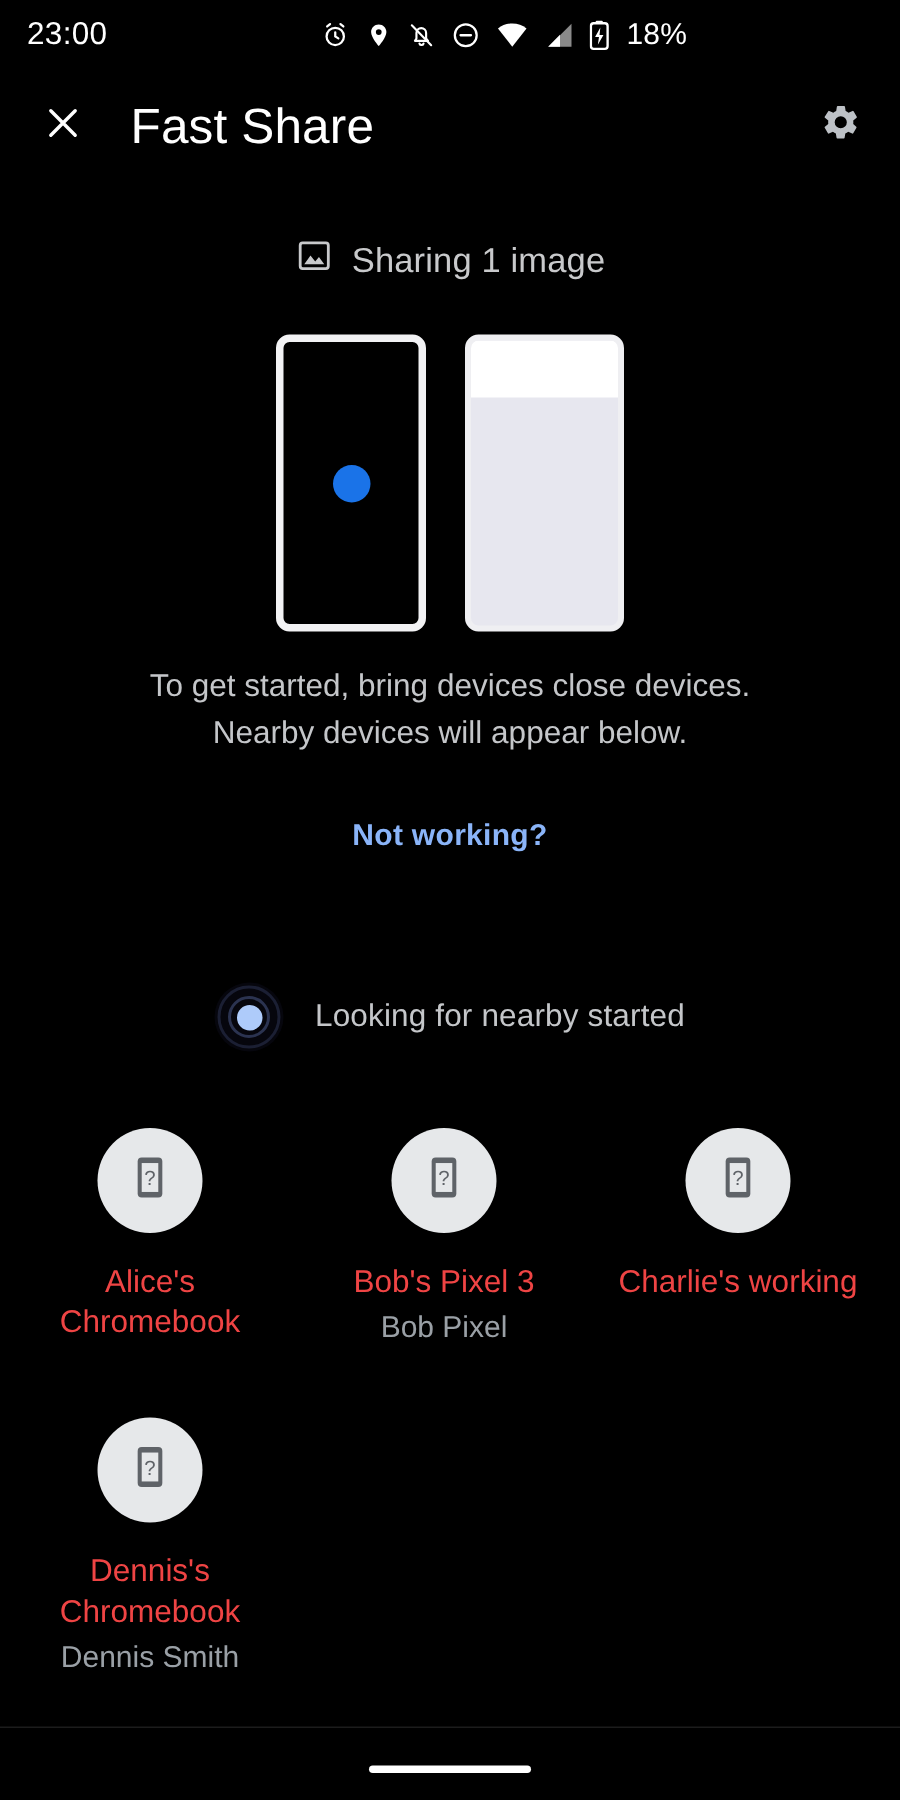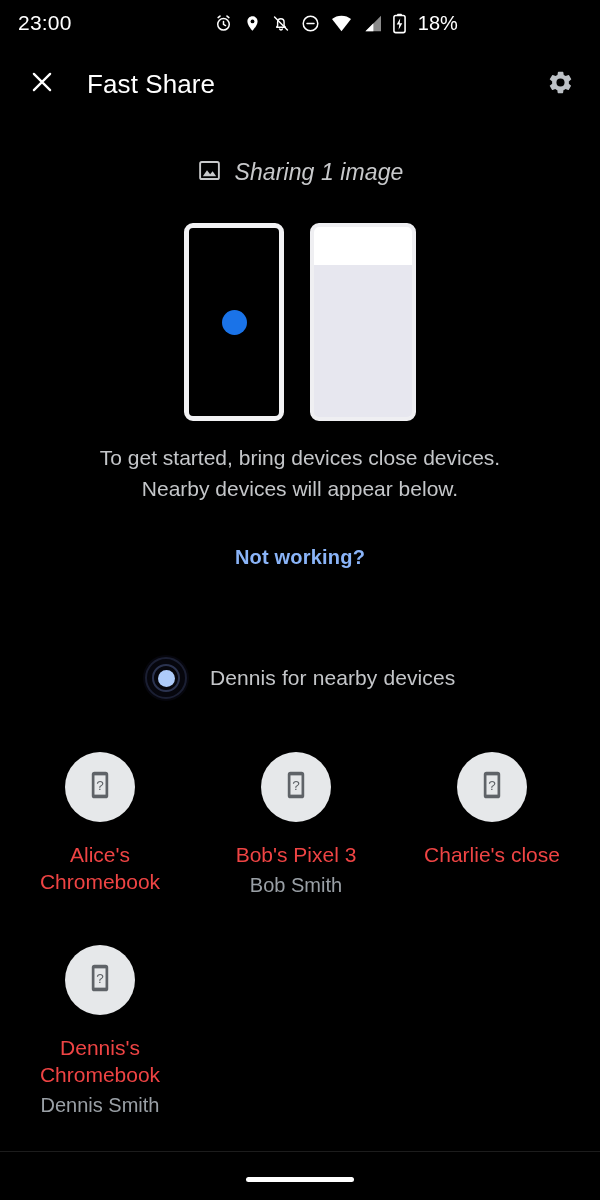--- a/index.html
+++ b/index.html
@@ -64,21 +64,21 @@
   .close-btn {
     width: 56px;
     height: 56px;
     margin-left: 14px;
     display: flex;
     align-items: center;
     justify-content: center;
     cursor: pointer;
   }
   .appbar-title {
-    font-size: 26px;
+    font-size: 33px;
     color: #ffffff;
     margin-left: 17px;
     letter-spacing: 0.1px;
   }
   .settings-btn {
     margin-left: auto;
     margin-right: 18px;
     width: 44px;
     height: 44px;
     display: flex;
@@ -94,21 +94,20 @@
     width: 600px;
     display: flex;
     align-items: center;
     justify-content: center;
     gap: 13px;
   }
   .sharing-label {
     font-size: 23px;
     color: #c8c9cb;
     letter-spacing: 0.1px;
-    font-style: italic;
   }
 
   
   .illustration {
     position: absolute;
     top: 223px;
     left: 0;
     width: 600px;
     height: 202px;
     display: flex;
@@ -393,21 +392,21 @@
   <div class="not-working">
     <span>Not working?</span>
   </div>
 
   <div class="scan-row">
     <div class="scan-icon">
       <div class="scan-ring-outer"></div>
       <div class="scan-ring-inner"></div>
       <div class="scan-core"></div>
     </div>
-    <div class="scan-label">Dennis for nearby devices</div>
+    <div class="scan-label">Looking for nearby started</div>
   </div>
 
   <div class="device-grid">
 
     <div class="device">
       <div class="device-avatar">
         <span>
           <svg width="34" height="34" viewBox="0 0 24 24">
             <rect x="6.2" y="2.6" width="11.6" height="18.8" rx="1.9" fill="#5f6368"></rect>
             <rect x="8.1" y="5.2" width="7.8" height="13.6" fill="#e6e8ea"></rect>
@@ -423,34 +422,34 @@
       <div class="device-avatar">
         <span>
           <svg width="34" height="34" viewBox="0 0 24 24">
             <rect x="6.2" y="2.6" width="11.6" height="18.8" rx="1.9" fill="#5f6368"></rect>
             <rect x="8.1" y="5.2" width="7.8" height="13.6" fill="#e6e8ea"></rect>
             <text x="12" y="15.6" font-family="Liberation Sans, sans-serif" font-size="9.6" fill="#5f6368" text-anchor="middle">?</text>
           </svg>
         </span>
       </div>
       <div class="device-name">Bob's Pixel 3</div>
-      <div class="device-owner">Bob Smith</div>
+      <div class="device-owner">Bob Pixel</div>
     </div>
 
     <div class="device">
       <div class="device-avatar">
         <span>
           <svg width="34" height="34" viewBox="0 0 24 24">
             <rect x="6.2" y="2.6" width="11.6" height="18.8" rx="1.9" fill="#5f6368"></rect>
             <rect x="8.1" y="5.2" width="7.8" height="13.6" fill="#e6e8ea"></rect>
             <text x="12" y="15.6" font-family="Liberation Sans, sans-serif" font-size="9.6" fill="#5f6368" text-anchor="middle">?</text>
           </svg>
         </span>
       </div>
-      <div class="device-name">Charlie's close</div>
+      <div class="device-name">Charlie's working</div>
       <div class="device-owner"></div>
     </div>
 
     <div class="device device-row-2">
       <div class="device-avatar">
         <span>
           <svg width="34" height="34" viewBox="0 0 24 24">
             <rect x="6.2" y="2.6" width="11.6" height="18.8" rx="1.9" fill="#5f6368"></rect>
             <rect x="8.1" y="5.2" width="7.8" height="13.6" fill="#e6e8ea"></rect>
             <text x="12" y="15.6" font-family="Liberation Sans, sans-serif" font-size="9.6" fill="#5f6368" text-anchor="middle">?</text>

